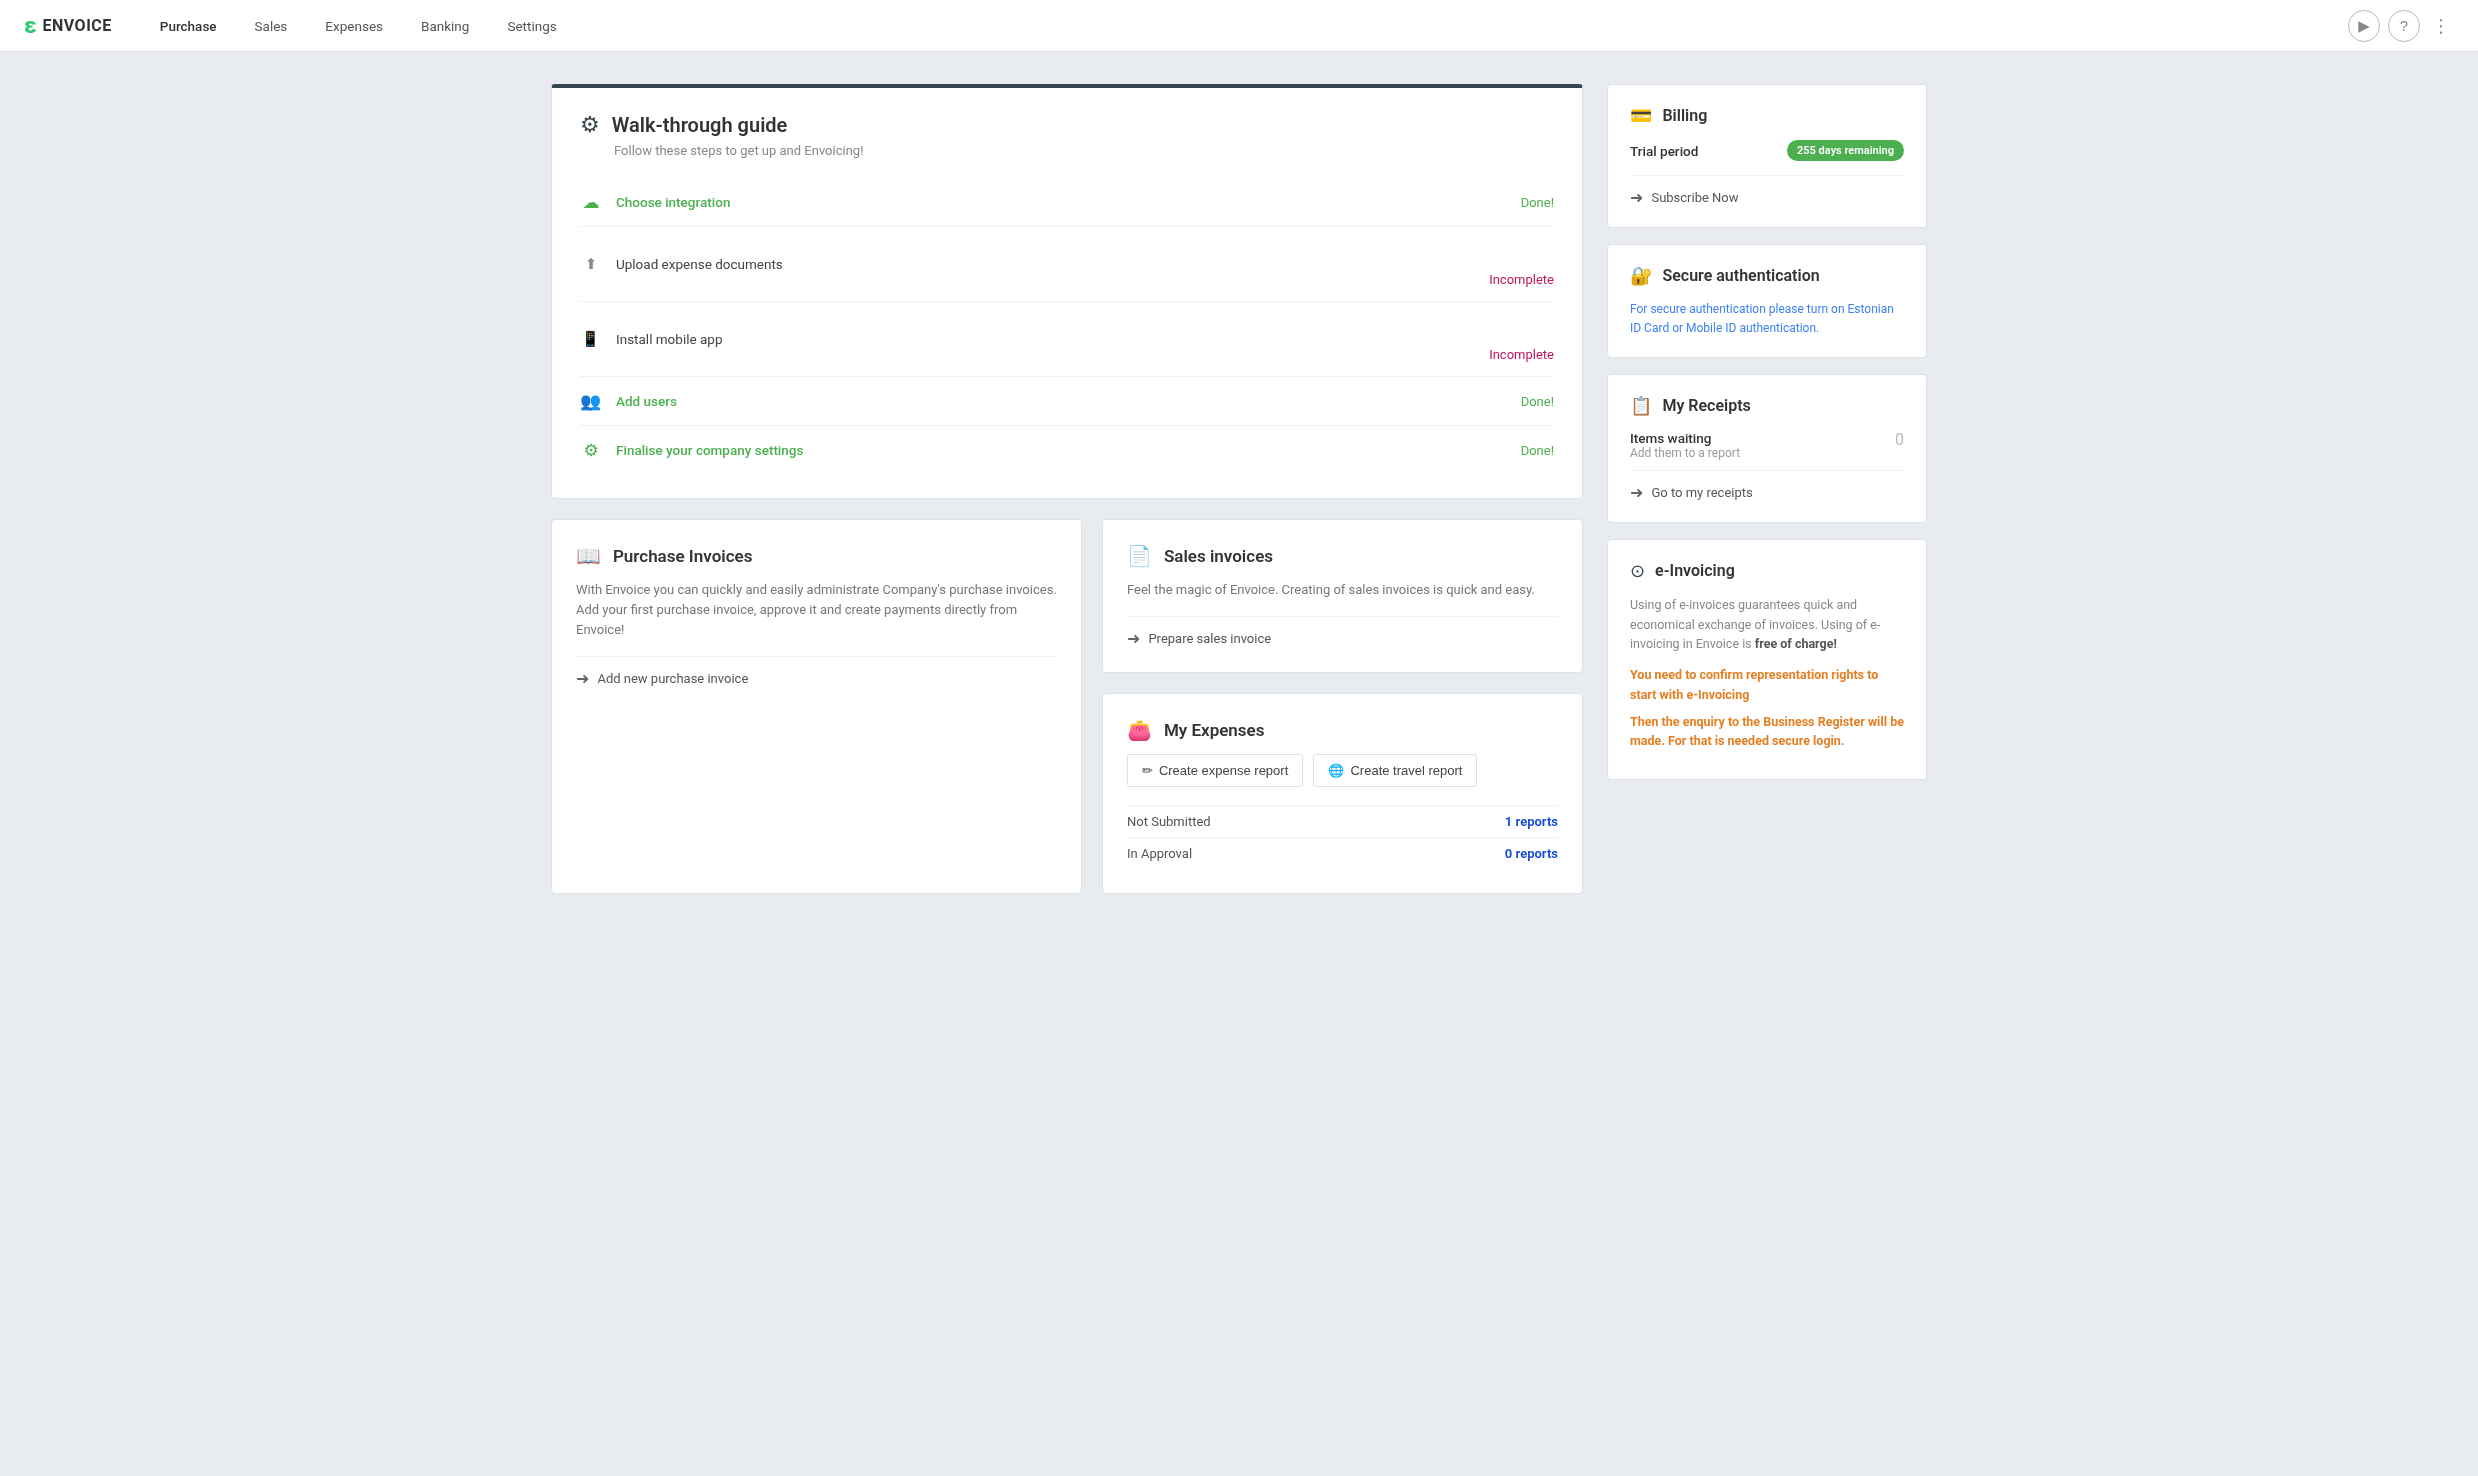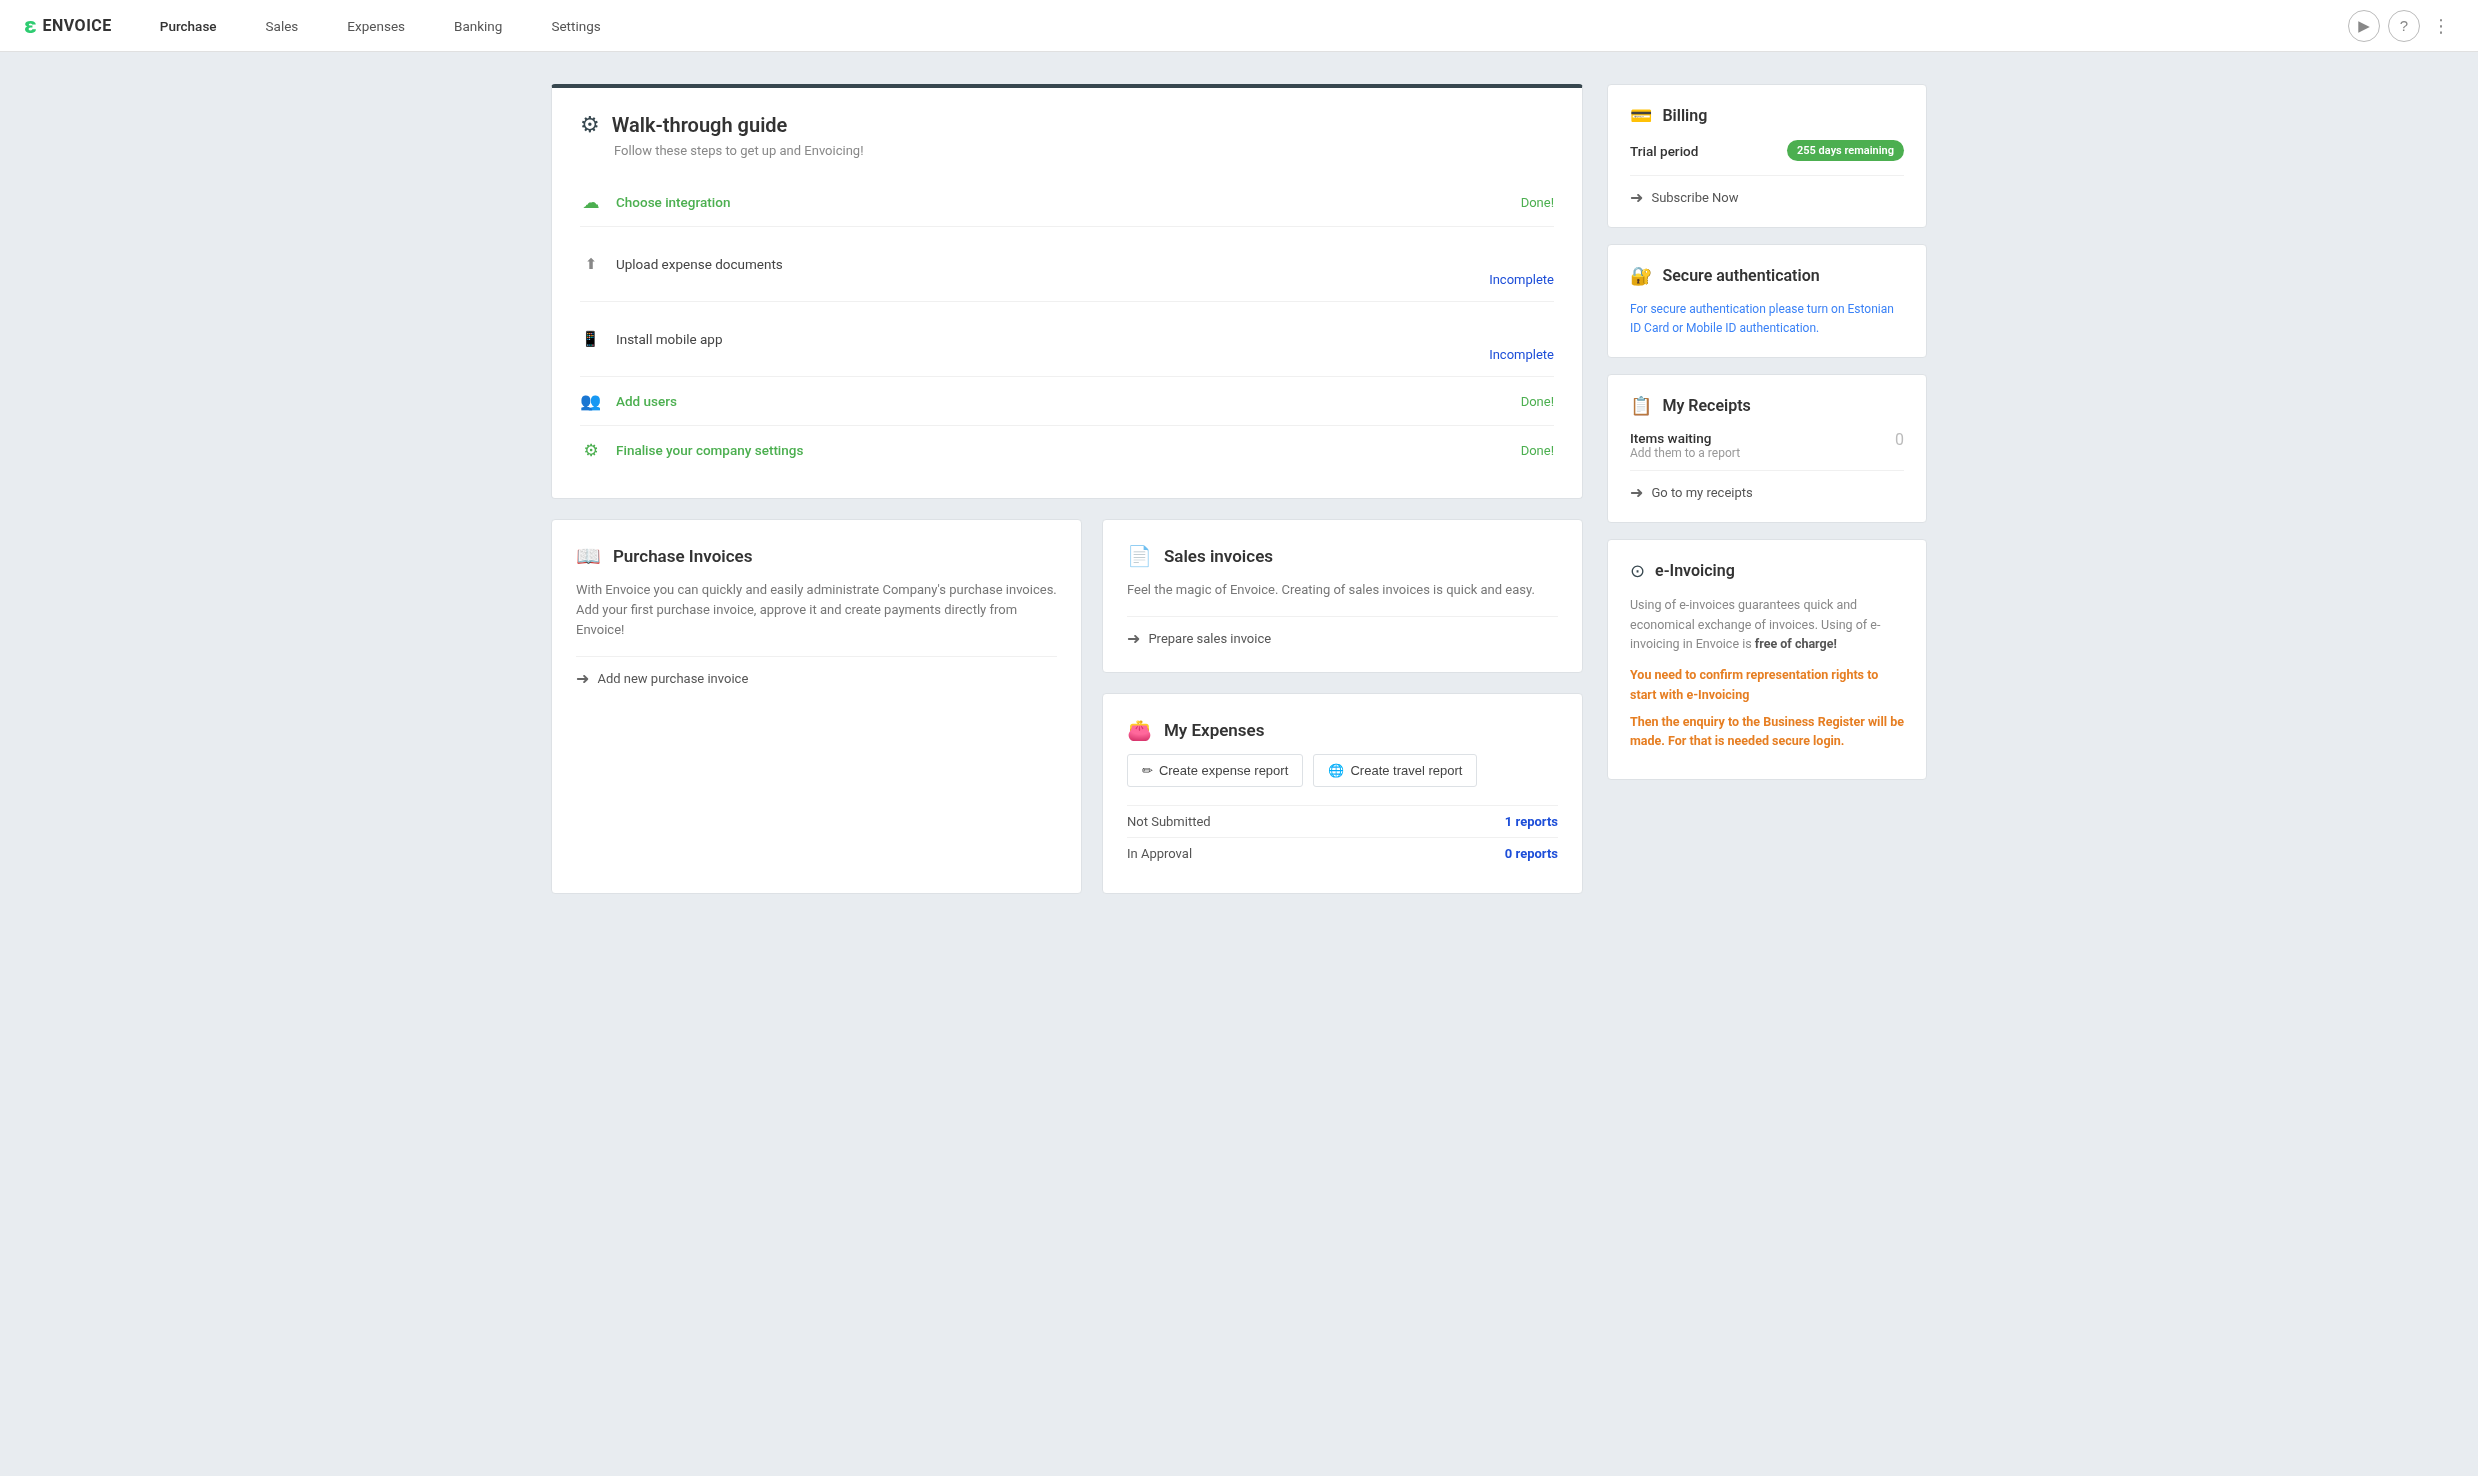--- a/index.html
+++ b/index.html
@@ -34,21 +34,21 @@
       margin-right: 6px;
     }
     .logo-text {
       font-size: 16px;
       font-weight: 700;
       color: #333;
       letter-spacing: 0.5px;
     }
     .nav {
       display: flex;
-      gap: 17px;
+      gap: 6px;
       flex: 1;
       text-align: right;
     }
     .nav-item {
       padding: 0 16px;
       height: 52px;
       line-height: 52px;
       font-size: 13.5px;
       color: #555;
       cursor: pointer;
@@ -169,21 +169,21 @@
     .guide-item-icon.grey { color: #888; }
     .guide-item-label {
       font-size: 13.5px;
     }
     .guide-item-label.green { color: #4caf50; font-weight: 500; }
     .guide-item-label.dark { color: #444; }
     .guide-status {
       font-size: 13px;
     }
     .guide-status.done { color: #4caf50; }
-    .guide-status.incomplete { color: #1d4ed8; margin-top: 31px; }
+    .guide-status.incomplete { color: #be185d; margin-top: 31px; }
 
     
     .lower-row {
       display: flex;
       gap: 20px;
     }
     .purchase-card {
       flex: 1;
     }
     .sales-card {

